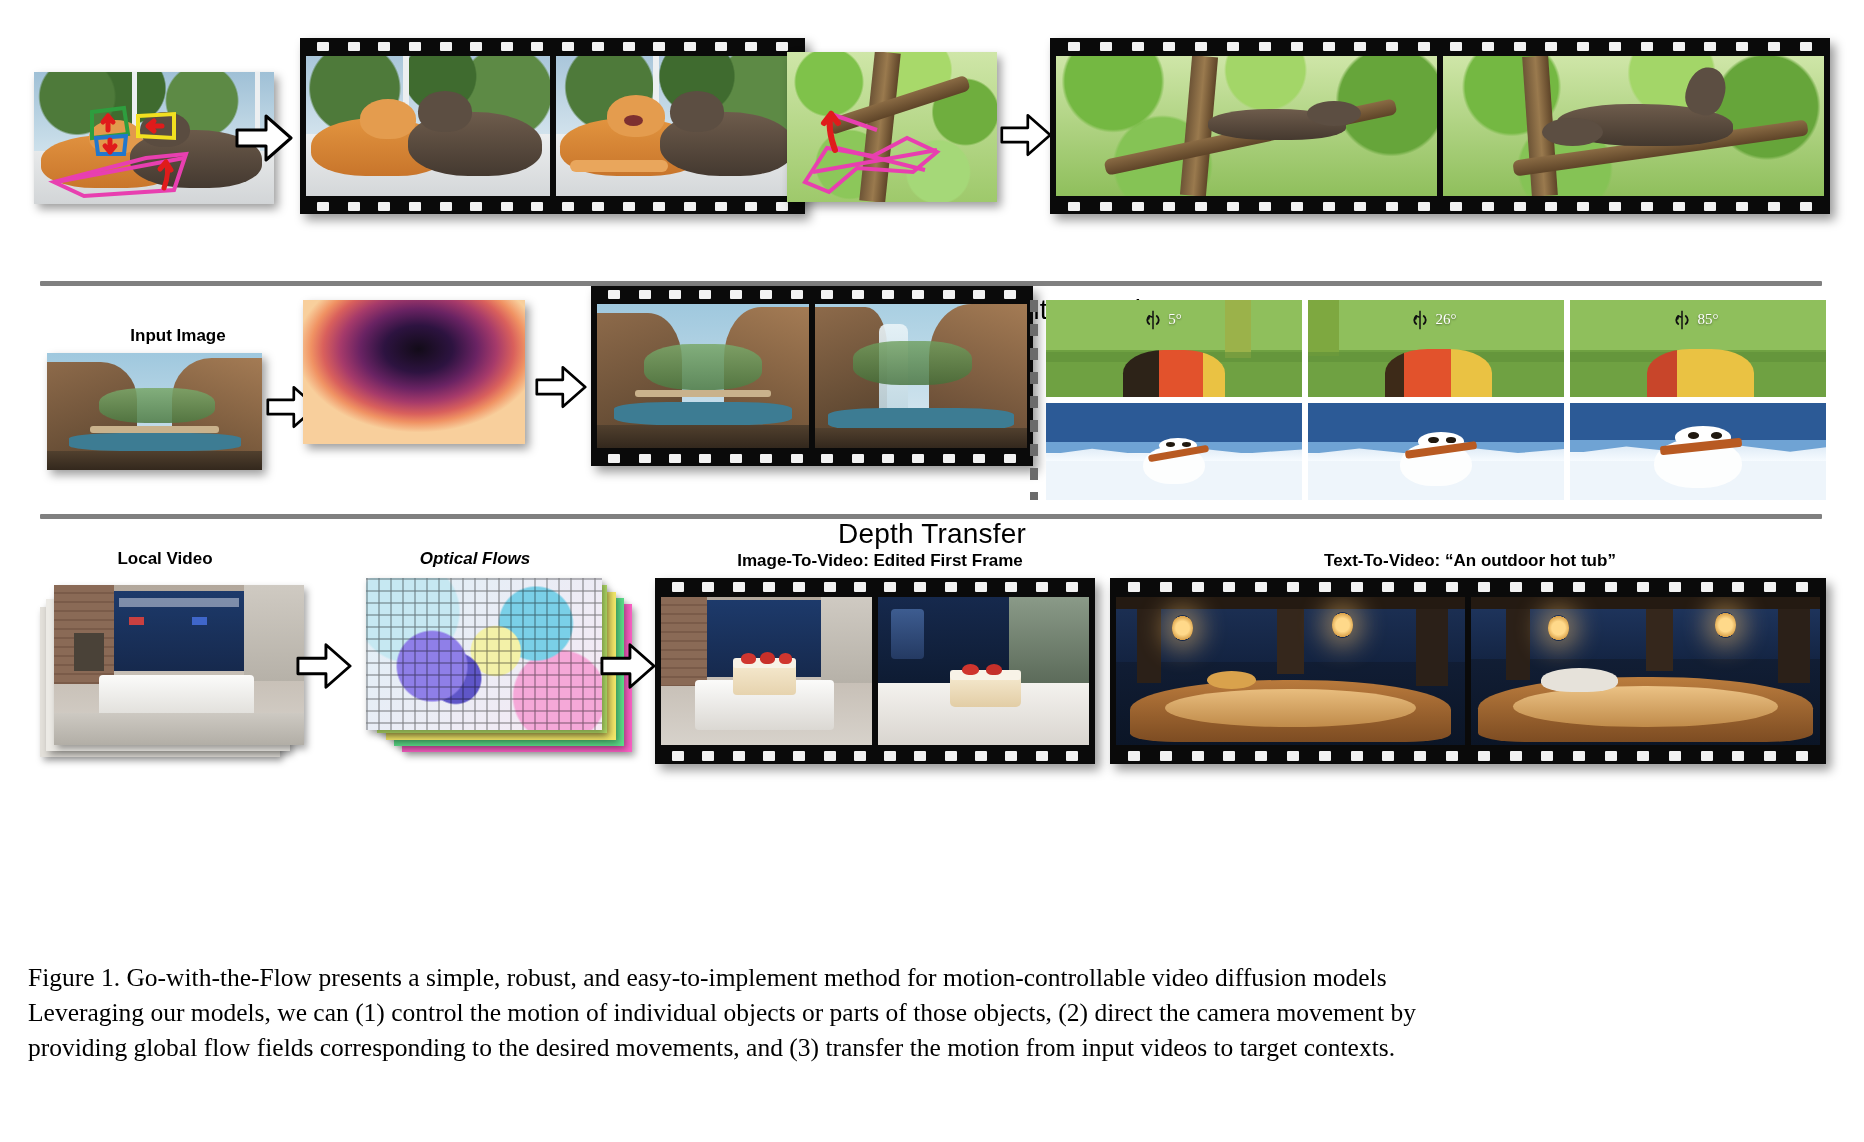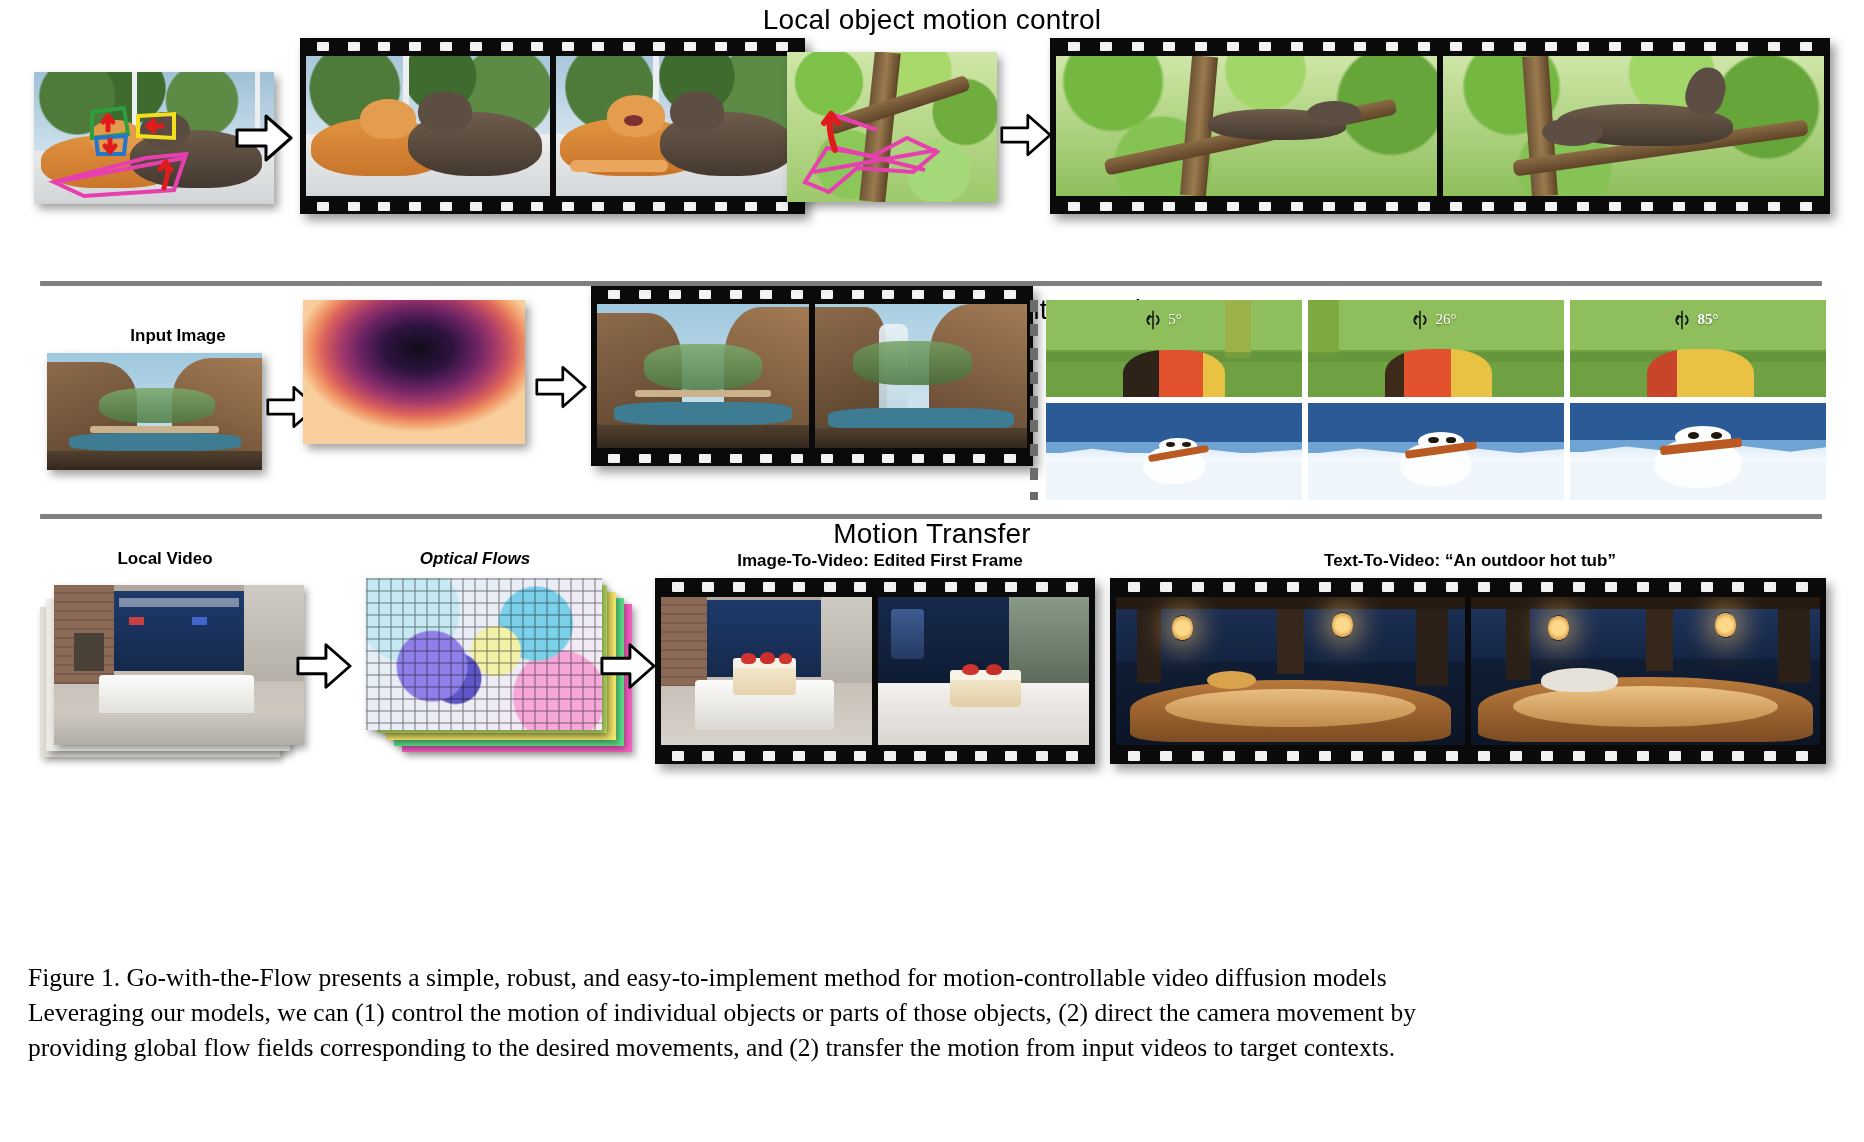--- a/index.html
+++ b/index.html
@@ -81,21 +81,20 @@
   .deck .sheet { position:absolute; box-shadow:3px 4px 7px rgba(0,0,0,.35); overflow:hidden; }
 
   
   .s { position:absolute; }
 </style>
 </head>
 <body>
 
 <div class="figure">
 
-  <div class="abs title-sans section-title" style="left:0;top:4px;width:1864px;">Local object motion control</div>
 
   <div class="photo" style="left:34px;top:72px;width:240px;height:132px;">
 
     <div class="s" style="inset:0;background:linear-gradient(#bfd6e8,#cfe0ea);"></div>
     <div class="s" style="left:0;top:0;width:100%;height:62%;background:
       radial-gradient(circle at 18% 30%, #4e7a3a 0 18%, transparent 19%),
       radial-gradient(circle at 40% 20%, #3f6b2f 0 22%, transparent 23%),
       radial-gradient(circle at 70% 35%, #5d8a45 0 20%, transparent 21%),
       linear-gradient(#9fc0d6,#cfe2ec);"></div>
 
@@ -430,21 +429,21 @@
           <path d="M7.5 7.2 l3.4 1.2 M7.5 7.2 l-.6 3.4" stroke="#111" stroke-width="2" stroke-linecap="round" fill="none"></path>
         </svg>
         <span>26°</span>
       </div>
     </div>
 
     <div class="photo" style="position:relative;left:auto;top:auto;width:100%;height:100%;box-shadow:none;">
       <div class="s" style="inset:0;background:linear-gradient(#8fbf5c 0 52%, #6fa142 52% 100%);"></div>
       <div class="s" style="left:0;top:54%;width:100%;height:10%;background:#5f9038;opacity:.6;"></div>
       <div class="s" style="left:30%;top:50%;width:42%;height:62%;background:linear-gradient(90deg,#c8452a 0 28%,#eac243 28% 100%);border-radius:40% 40% 18% 18%;"></div>
-      <div class="rot-badge" style="left:40%;top:10%;font-weight:bold;">
+      <div class="rot-badge" style="left:40%;top:10%;">
         <svg width="20" height="20" viewBox="0 0 24 24">
           <line x1="12" y1="1" x2="12" y2="23" stroke="#111" stroke-width="1.8"></line>
           <path d="M7.5 7.2 A6 6 0 0 0 7.5 16.8" fill="none" stroke="#111" stroke-width="2.2" stroke-linecap="round"></path>
           <path d="M16.5 7.2 A6 6 0 0 1 16.5 16.8" fill="none" stroke="#111" stroke-width="2.2" stroke-linecap="round"></path>
           <path d="M7.5 7.2 l3.4 1.2 M7.5 7.2 l-.6 3.4" stroke="#111" stroke-width="2" stroke-linecap="round" fill="none"></path>
         </svg>
         <span>85°</span>
       </div>
     </div>
 
@@ -474,21 +473,21 @@
       <div class="s" style="left:33%;top:36%;width:34%;height:52%;background:#fdfefe;border-radius:50% 50% 45% 45%;"></div>
       <div class="s" style="left:41%;top:24%;width:22%;height:23%;background:#ffffff;border-radius:50%;"></div>
       <div class="s" style="left:35%;top:40%;width:32%;height:9%;background:#b85a22;border-radius:3px;transform:rotate(-6deg);"></div>
       <div class="s" style="left:46%;top:30%;width:4.5%;height:7%;background:#20180f;border-radius:50%;"></div>
       <div class="s" style="left:55%;top:30%;width:4.5%;height:7%;background:#20180f;border-radius:50%;"></div>
     </div>
   </div>
 
   <div class="abs divider" style="left:40px;top:514px;width:1782px;"></div>
 
-  <div class="abs title-sans section-title" style="left:0;top:518px;width:1864px;">Motion Transfer</div>
+  <div class="abs title-sans section-title" style="left:0;top:518px;width:1864px;">Depth Transfer</div>
 
   <div class="abs sub-label" style="left:40px;top:549px;width:250px;">Local Video</div>
   <div class="abs sub-label" style="left:350px;top:549px;width:250px;font-style:italic;">Optical Flows</div>
   <div class="abs sub-label" style="left:1120px;top:551px;width:700px;">Text-To-Video: “An outdoor hot tub”</div>
   <div class="abs sub-label" style="left:660px;top:551px;width:440px;">Image-To-Video: Edited First Frame</div>
 
   <div class="deck" style="left:40px;top:585px;width:270px;height:185px;">
     <div class="sheet" style="left:0;top:22px;width:240px;height:150px;background:#e3e0da;"></div>
     <div class="sheet" style="left:6px;top:14px;width:244px;height:152px;background:#eceae5;"></div>
     <div class="sheet" style="left:14px;top:0;width:250px;height:160px;">
@@ -673,16 +672,16 @@
       <i style="width:12px;height:10px;"></i>
         <i style="width:12px;height:10px;"></i>
         <i style="width:12px;height:10px;"></i>
       <i style="width:12px;height:10px;"></i>
     </div>
   </div>
 
   <div class="caption" style="left:28px;top:960px;width:1808px;">
     <span class="j">Figure 1.  Go-with-the-Flow presents a simple, robust, and easy-to-implement method for motion-controllable video diffusion models</span>
     <span class="j">Leveraging our models, we can (1) control the motion of individual objects or parts of those objects, (2) direct the camera movement by</span>
-    <span class="j">providing global flow fields corresponding to the desired movements, and (2) transfer the motion from input videos to target contexts.</span>
+    <span class="j">providing global flow fields corresponding to the desired movements, and (3) transfer the motion from input videos to target contexts.</span>
   </div>
 
 </div>
 
 </body></html>

